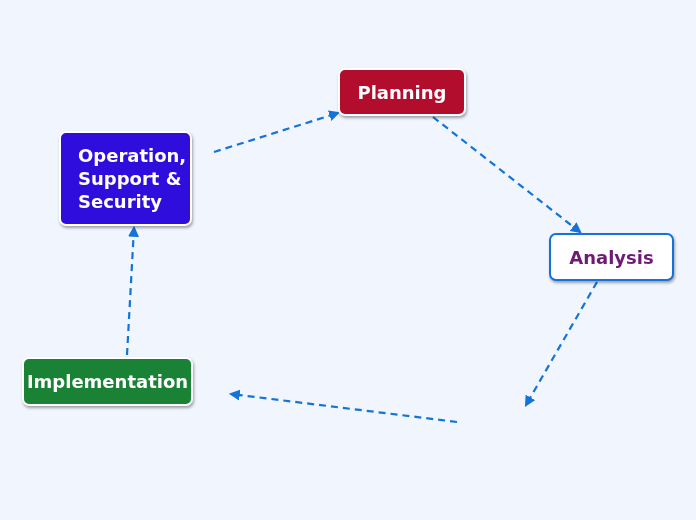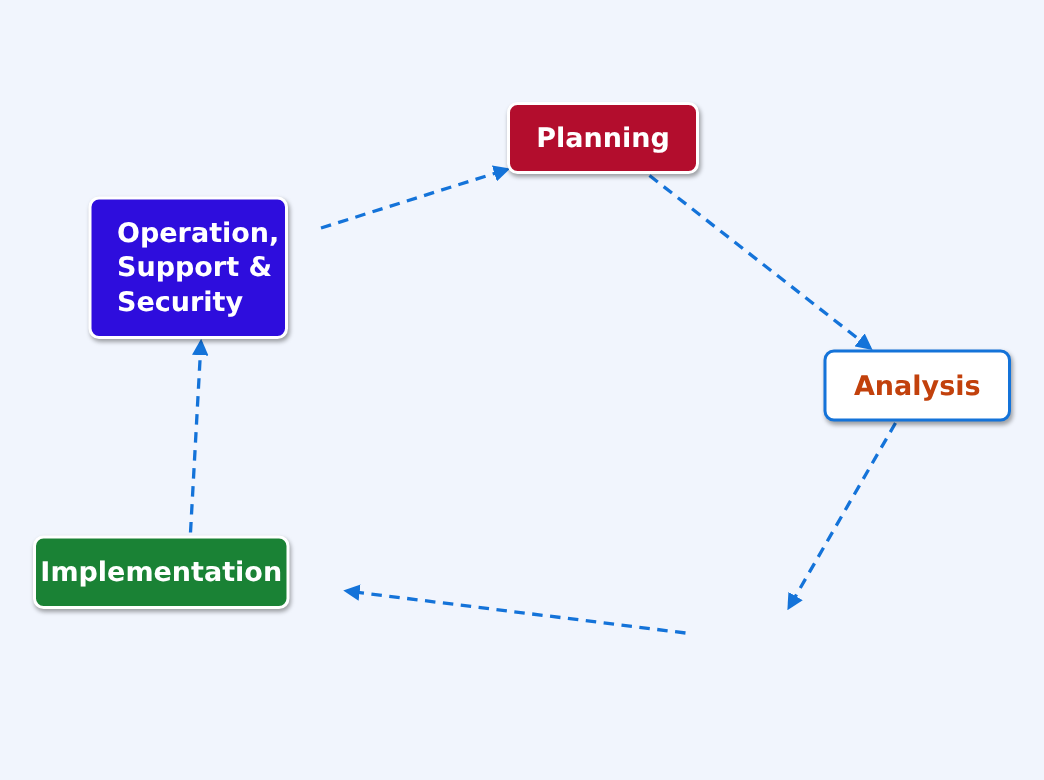--- a/index.html
+++ b/index.html
@@ -22,21 +22,21 @@
     justify-content: center;
     border: 2px solid #ffffff;
     box-shadow: 1px 2px 3px rgba(0,0,0,0.35);
     cursor: pointer;
   }
   .node span { display: block; }
   #n-planning { left: 338px; top: 68px; width: 128px; height: 48px; background: #b30d2d; font-size: 18px; }
   #n-operation { left: 59px; top: 131px; width: 133px; height: 95px; background: #2e0ddd; font-size: 18px;
     justify-content: flex-start; padding-left: 17px; line-height: 23px; }
   #n-operation span { white-space: pre-line; }
-  #n-analysis { left: 549px; top: 233px; width: 125px; height: 48px; background: #ffffff; color: #c2410c;
+  #n-analysis { left: 549px; top: 233px; width: 125px; height: 48px; background: #ffffff; color: #701a75;
     border: 2px solid #1473d9; font-size: 18px; }
   #n-sdlc { left: 300px; top: 242px; width: 136px; height: 70px; background: #ff4500; font-size: 31px;
     border: none; border-radius: 5px; box-shadow: 0 0 0 2px #ffffff; }
   #n-implementation { left: 22px; top: 357px; width: 171px; height: 49px; background: #1a8235; font-size: 18px; }
   #n-design { left: 458px; top: 406px; width: 108px; height: 48px; background: #6b058a; font-size: 18px; }
 </style>
 </head>
 <body>
 
 <div class="canvas">

